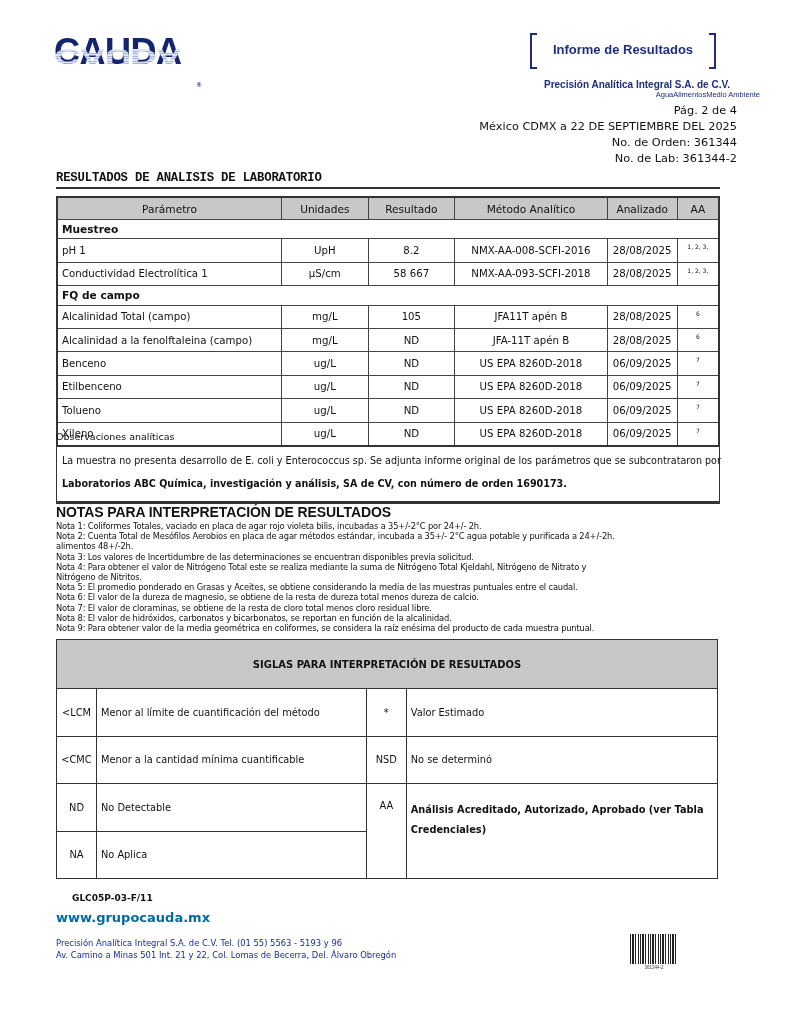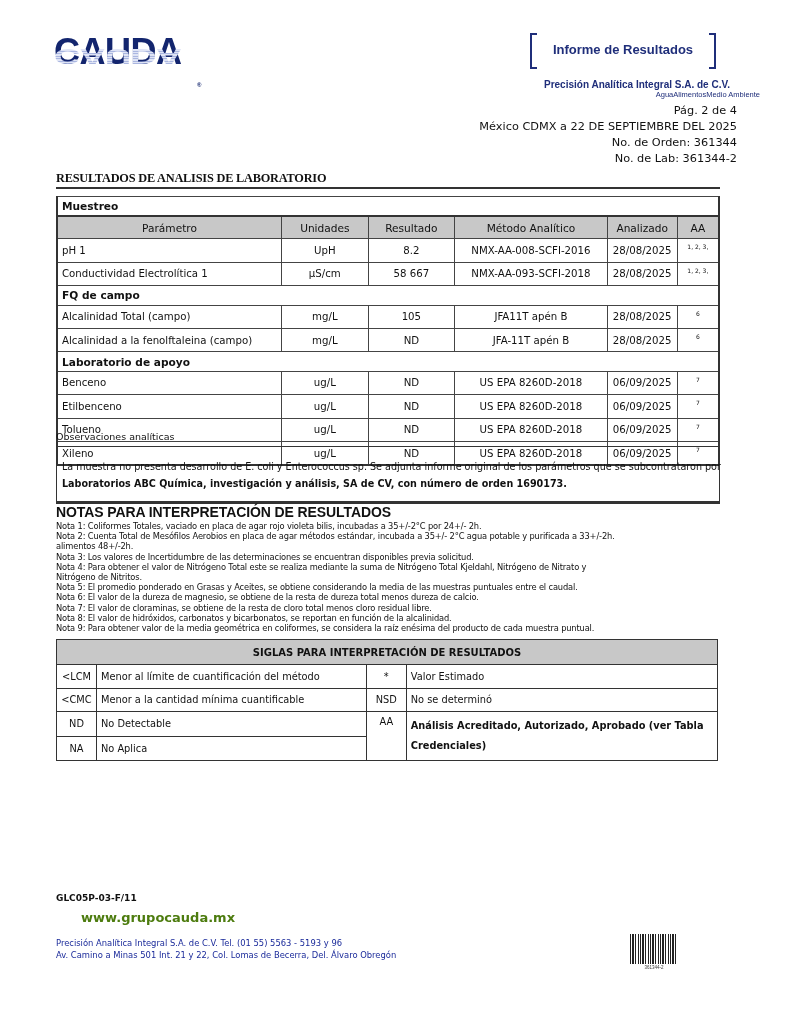--- a/index.html
+++ b/index.html
@@ -24,57 +24,57 @@
   .br-r { right: 0; border-left: none; }
   .bracket-title { position: absolute; left: 0; right: 0; top: 9px; text-align: center;
                    font-weight: bold; font-size: 13px; color: #1f2e7a; }
   .company { left: 520px; top: 79px; width: 210px; text-align: right; font-weight: bold; font-size: 10px; color: #1f2e7a; }
   .tagline { left: 540px; top: 90px; width: 180px; font-size: 7.5px; color: #1f2e7a; display: flex; justify-content: flex-end; margin-left: 40px; }
 
   .meta { right: 56px; top: 103px; text-align: right; font-family: "DejaVu Sans", sans-serif; font-size: 11.3px; line-height: 16px; color: #111; }
   .meta div { white-space: nowrap; }
 
   
-  .sec-title { left: 56px; top: 171px; font-family: Liberation Serif, serif; font-weight: bold; font-size: 12.3px; letter-spacing: -0.2px; }
+  .sec-title { left: 56px; top: 171px; font-family: Liberation Mono, monospace; font-weight: bold; font-size: 12.3px; letter-spacing: -0.2px; }
   .rule { left: 56px; width: 664px; height: 2px; background: #333; }
 
   
   table.res { position: absolute; left: 56px; top: 196px; width: 664px; border-collapse: collapse;
               font-family: "DejaVu Sans", sans-serif; font-size: 10.2px; }
   table.res td, table.res th { border: 1px solid #444; height: 18.4px; padding: 0 4px; white-space: nowrap; }
   table.res th { background: #c8c8c8; font-weight: normal; height: 21px; font-size: 10.6px; border-top: 2px solid #333; }
   table.res td.grp { font-weight: bold; font-size: 10.6px; }
   table.res .c { text-align: center; }
   table.res td.aa { font-size: 6px; text-align: center; vertical-align: top; padding-top: 4px; }
   table.res tr > *:first-child { border-left: 2px solid #333; }
   table.res tr > *:last-child { border-right: 2px solid #333; }
   table.res tr:last-child td { border-bottom: 2px solid #333; }
 
   .obs-label { left: 56px; top: 431px; font-family: "DejaVu Sans", sans-serif; font-size: 9.5px; }
   .obs-box { left: 56px; top: 446px; width: 662px; height: 54px; border: 1.5px solid #333;
              font-family: "DejaVu Sans", sans-serif; font-size: 9.6px; }
-  .obs-box .l1 { position: absolute; left: 5px; top: 14px; white-space: nowrap; }
+  .obs-box .l1 { position: absolute; left: 5px; top: 8px; white-space: nowrap; }
   .obs-box .l2 { position: absolute; left: 5px; top: 31px; white-space: nowrap; font-weight: bold; }
 
   .notes-title { left: 56px; top: 504px; font-weight: bold; font-size: 14px; letter-spacing: -0.1px; }
   .notes { left: 56px; top: 521px; width: 668px; font-family: "DejaVu Sans", sans-serif; font-size: 8.3px; line-height: 10.2px; letter-spacing: -0.15px; }
   .notes div { white-space: nowrap; }
 
   
   table.sig { position: absolute; left: 56px; top: 639px; width: 662px; border-collapse: collapse;
               font-family: "DejaVu Sans", sans-serif; font-size: 9.8px; }
-  table.sig td { border: 1px solid #333; padding: 4px 4px; height: 14.5px; white-space: nowrap; }
+  table.sig td { border: 1px solid #333; padding: 16px 4px; height: 14.5px; white-space: nowrap; }
   table.sig td.hd { background: #c8c8c8; font-weight: bold; text-align: center; height: 16px; font-size: 10px; border: 1.5px solid #333; }
   table.sig .c { text-align: center; }
   table.sig td.wrap { white-space: normal; vertical-align: top; line-height: 20px; font-weight: bold; }
   table.sig td.code-top { vertical-align: top; }
 
   
-  .form-code { left: 56px; top: 893px; font-family: "DejaVu Sans", sans-serif; font-weight: bold; font-size: 9px; }
-  .website { left: 56px; top: 910px; font-family: "DejaVu Sans", sans-serif; font-weight: bold; font-size: 13px; color: #4d7c0f; margin-left: 25px; }
+  .form-code { left: 72px; top: 893px; font-family: "DejaVu Sans", sans-serif; font-weight: bold; font-size: 9px; }
+  .website { left: 56px; top: 910px; font-family: "DejaVu Sans", sans-serif; font-weight: bold; font-size: 13px; color: #0369a1; }
   .address { left: 56px; top: 937px; font-family: "DejaVu Sans", sans-serif; font-size: 8.4px; line-height: 12.3px; color: #1a2a9a; }
   .address div { white-space: nowrap; }
 
   .barcode { left: 630px; top: 934px; width: 48px; height: 30px;
              background: repeating-linear-gradient(90deg, #222 0 1px, #fff 1px 2px, #222 2px 4px, #fff 4px 5px, #222 5px 6px, #fff 6px 8px, #222 8px 9px, #fff 9px 10px); }
   .barcode-num { left: 630px; top: 965px; width: 48px; text-align: center; font-size: 4.5px; color: #444; }
 </style>
 </head>
 <body>
 
@@ -110,31 +110,31 @@
   <colgroup>
     <col style="width:225px">
       <col style="width:87px">
       <col style="width:87px">
     <col style="width:153px">
       <col style="width:70px">
       <col style="width:42px">
   </colgroup>
   <tbody>
       <tr>
-    <td class="grp" colspan="6">Muestreo</td>
-  </tr>
-
-  <tr>
     <th>Parámetro</th>
     <th>Unidades</th>
     <th>Resultado</th>
     <th>Método Analítico</th>
     <th>Analizado</th>
     <th>AA</th>
   </tr>
+
+  <tr>
+    <td class="grp" colspan="6">Muestreo</td>
+  </tr>
   <tr>
     <td>pH 1</td>
     <td class="c">UpH</td>
     <td class="c">8.2</td>
     <td class="c">NMX-AA-008-SCFI-2016</td>
     <td class="c">28/08/2025</td>
     <td class="aa">1, 2, 3,</td>
   </tr>
   <tr>
     <td>Conductividad Electrolítica 1</td>
@@ -159,23 +159,20 @@
   <tr>
     <td>Alcalinidad a la fenolftaleina (campo)</td>
     <td class="c">mg/L</td>
     <td class="c">ND</td>
     <td class="c">JFA-11T apén B</td>
     <td class="c">28/08/2025</td>
     <td class="aa">6</td>
   </tr>
 
   <tr>
-    <td class="grp" colspan="6">Laboratorio de apoyo</td>
-  </tr>
-  <tr>
     <td>Benceno</td>
     <td class="c">ug/L</td>
     <td class="c">ND</td>
     <td class="c">US EPA 8260D-2018</td>
     <td class="c">06/09/2025</td>
     <td class="aa">7</td>
   </tr>
   <tr>
     <td>Etilbenceno</td>
     <td class="c">ug/L</td>
@@ -206,21 +203,21 @@
 <div class="abs obs-label">Observaciones analíticas</div>
 <div class="abs obs-box">
   <div class="l1">La muestra no presenta desarrollo de E. coli y Enterococcus sp. Se adjunta informe original de los parámetros que se subcontrataron por</div>
   <div class="l2">Laboratorios ABC Química, investigación y análisis, SA de CV, con número de orden 1690173.</div>
 </div>
 
 <div class="abs rule" style="top:502px; height:1.5px;"></div>
 <div class="abs notes-title">NOTAS PARA INTERPRETACIÓN DE RESULTADOS</div>
 <div class="abs notes">
   <div>Nota 1: Coliformes Totales, vaciado en placa de agar rojo violeta bilis, incubadas a 35+/-2°C por 24+/- 2h.</div>
-  <div>Nota 2: Cuenta Total de Mesófilos Aerobios en placa de agar métodos estándar, incubada a 35+/- 2°C agua potable y purificada a 33+/-2h.</div>
+  <div>Nota 2: Cuenta Total de Mesófilos Aerobios en placa de agar métodos estándar, incubada a 35+/- 2°C agua potable y purificada a 24+/-2h.</div>
   <div>alimentos 48+/-2h.</div>
   <div>Nota 3: Los valores de Incertidumbre de las determinaciones se encuentran disponibles previa solicitud.</div>
   <div>Nota 4: Para obtener el valor de Nitrógeno Total este se realiza mediante la suma de Nitrógeno Total Kjeldahl, Nitrógeno de Nitrato y</div>
   <div>Nitrógeno de Nitritos.</div>
   <div>Nota 5: El promedio ponderado en Grasas y Aceites, se obtiene considerando la media de las muestras puntuales entre el caudal.</div>
   <div>Nota 6: El valor de la dureza de magnesio, se obtiene de la resta de dureza total menos dureza de calcio.</div>
   <div>Nota 7: El valor de cloraminas, se obtiene de la resta de cloro total menos cloro residual libre.</div>
   <div>Nota 8: El valor de hidróxidos, carbonatos y bicarbonatos, se reportan en función de la alcalinidad.</div>
   <div>Nota 9: Para obtener valor de la media geométrica en coliformes, se considera la raíz enésima del producto de cada muestra puntual.</div>
 </div>

